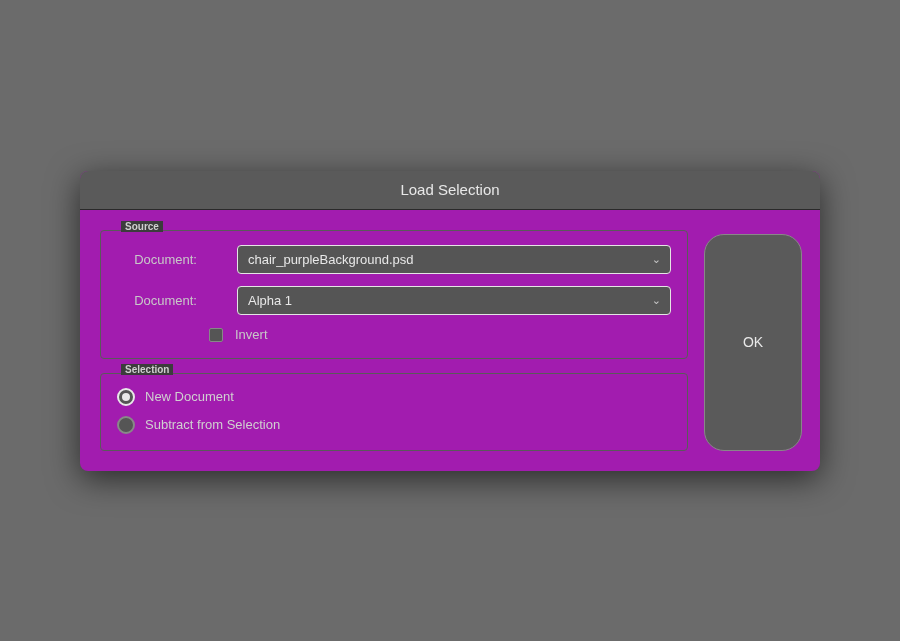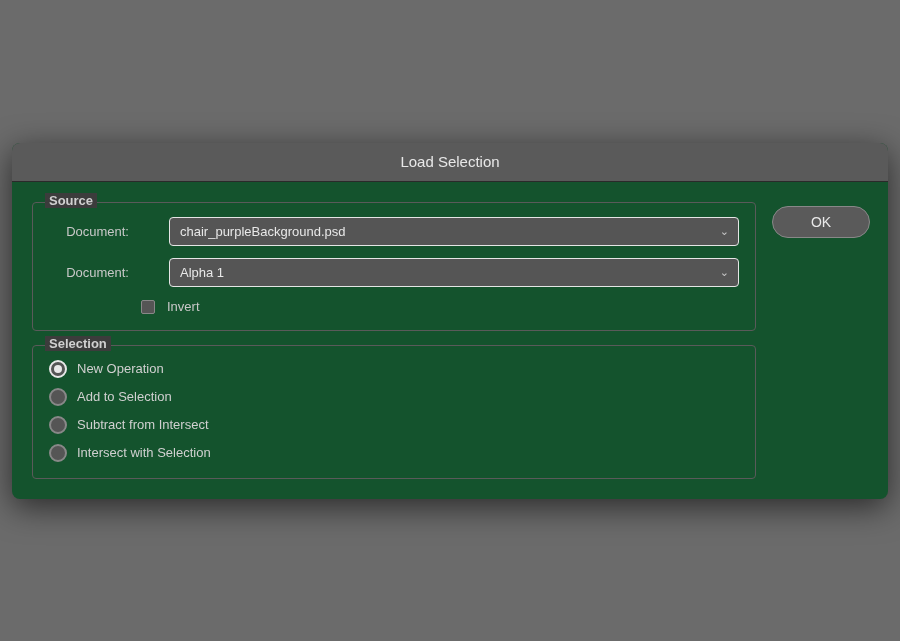--- a/index.html
+++ b/index.html
@@ -12,24 +12,24 @@
       background: #6b6b6b;
       display: flex;
       justify-content: center;
       align-items: center;
       width: 900px;
       height: 641px;
       font-family: -apple-system, BlinkMacSystemFont, "Helvetica Neue", Arial, sans-serif;
     }
 
     .dialog {
-      background: #14532d;
+      background: #a21caf;
       border-radius: 8px;
       box-shadow: 0 8px 32px rgba(0,0,0,0.6);
-      width: 876px;
+      width: 740px;
       overflow: hidden;
     }
 
     .dialog-titlebar {
       background: #5a5a5a;
       text-align: center;
       padding: 10px 16px 10px;
       border-bottom: 1px solid #2a2a2a;
     }
 
@@ -48,41 +48,41 @@
 
     .dialog-left {
       flex: 1;
       display: flex;
       flex-direction: column;
       gap: 14px;
     }
 
     .dialog-right {
       display: flex;
-      flex-direction: column;
+      flex-direction: row;
       gap: 10px;
       padding-top: 4px;
       min-width: 100px;
     }
 
     .section-box {
       border: 1px solid #5a5a5a;
       border-radius: 4px;
       padding: 14px 16px 16px;
       position: relative;
     }
 
     .section-label {
       position: absolute;
       top: -10px;
-      left: 12px;
+      left: 20px;
       background: #3c3c3c;
       padding: 0 4px;
       color: #d0d0d0;
-      font-size: 13px;
+      font-size: 10px;
       font-weight: 600;
     }
 
     .form-row {
       display: flex;
       align-items: center;
       margin-bottom: 12px;
       gap: 28px;
     }
 
@@ -249,37 +249,29 @@
           <input type="checkbox" class="invert-checkbox" style="">
           <span class="invert-label">Invert</span>
         </div>
       </div>
 
       <div class="section-box">
         <span class="section-label">Selection</span>
 
         <div class="radio-row">
           <input type="radio" name="operation" class="radio-input" id="new-selection" checked="" style="">
-          <label class="radio-label" for="new-selection">New Operation</label>
-        </div>
-
-        <div class="radio-row">
-          <input type="radio" name="operation" class="radio-input" id="add-to-selection" style="">
-          <label class="radio-label" for="add-to-selection">Add to Selection</label>
-        </div>
+          <label class="radio-label" for="new-selection">New Document</label>
+        </div>
+
 
         <div class="radio-row">
           <input type="radio" name="operation" class="radio-input" id="subtract-from-selection" style="">
-          <label class="radio-label" for="subtract-from-selection">Subtract from Intersect</label>
-        </div>
-
-        <div class="radio-row">
-          <input type="radio" name="operation" class="radio-input" id="intersect-with-selection" style="">
-          <label class="radio-label" for="intersect-with-selection">Intersect with Selection</label>
-        </div>
+          <label class="radio-label" for="subtract-from-selection">Subtract from Selection</label>
+        </div>
+
 
       </div>
     </div>
 
     <div class="dialog-right">
       <button class="btn btn-ok">OK</button>
     </div>
 
   </div>
 </div>

